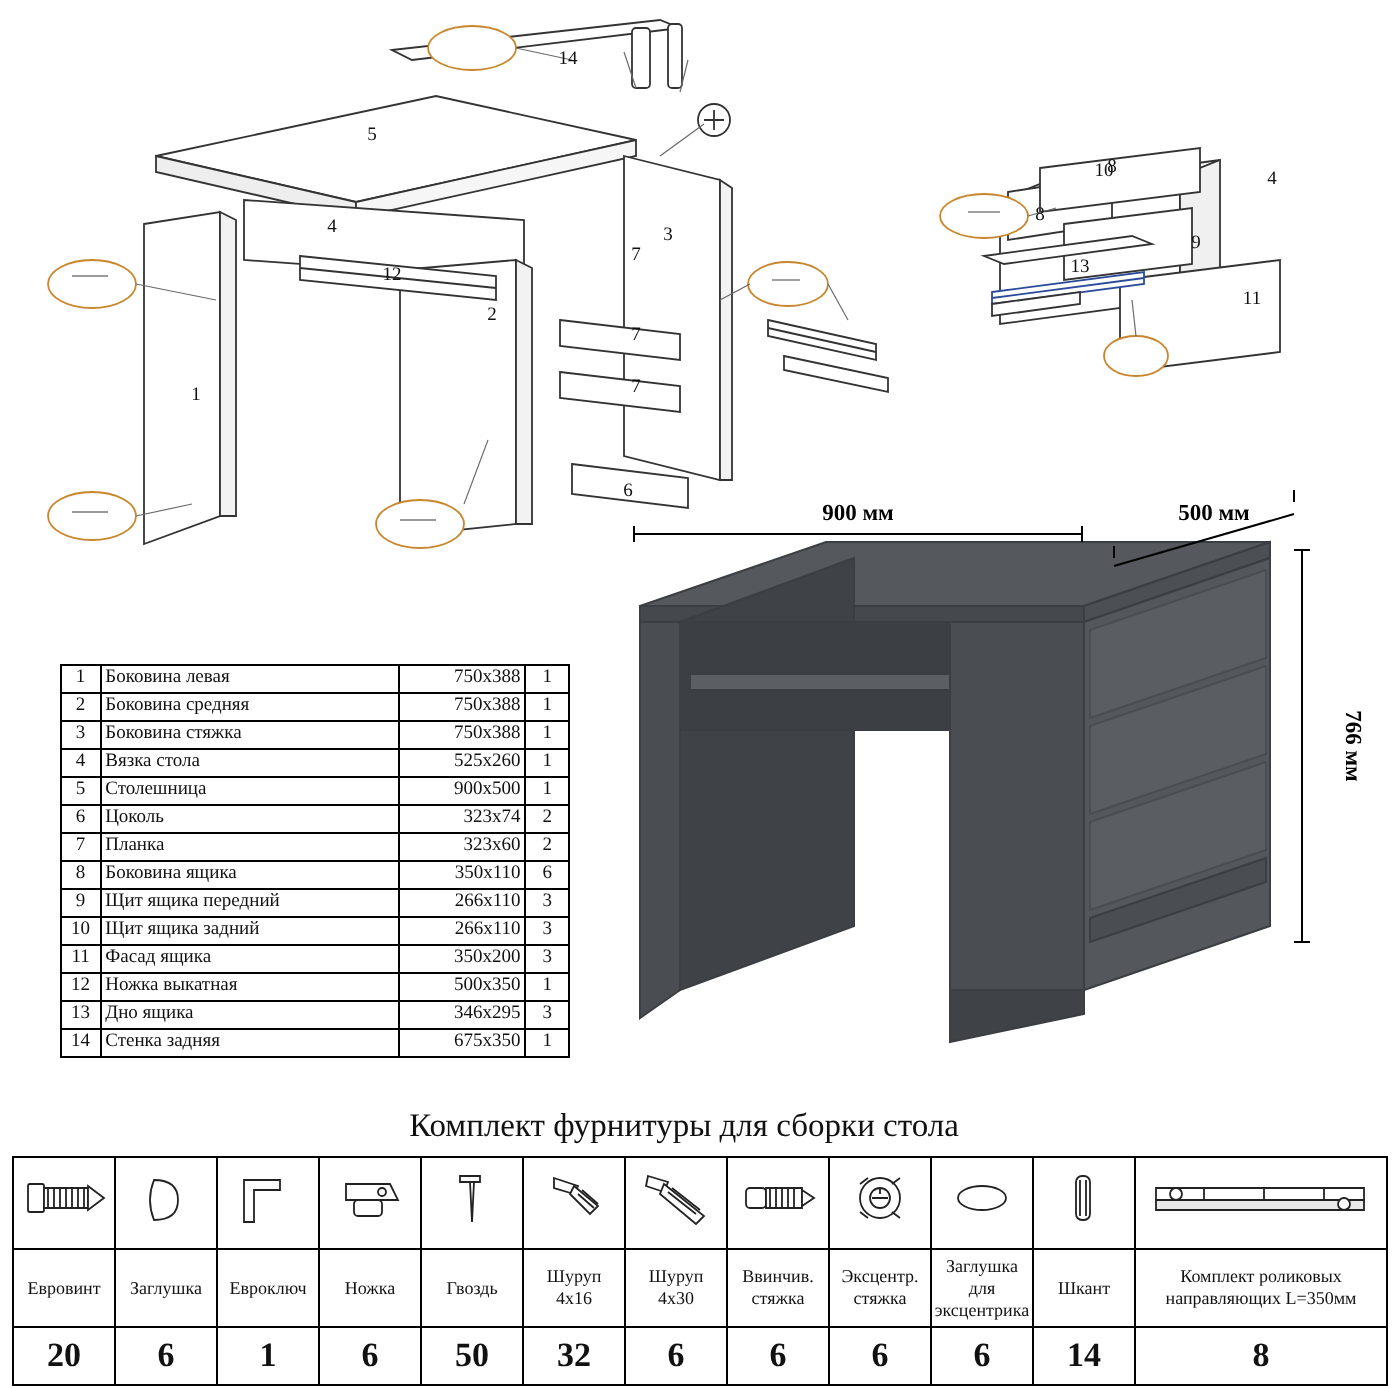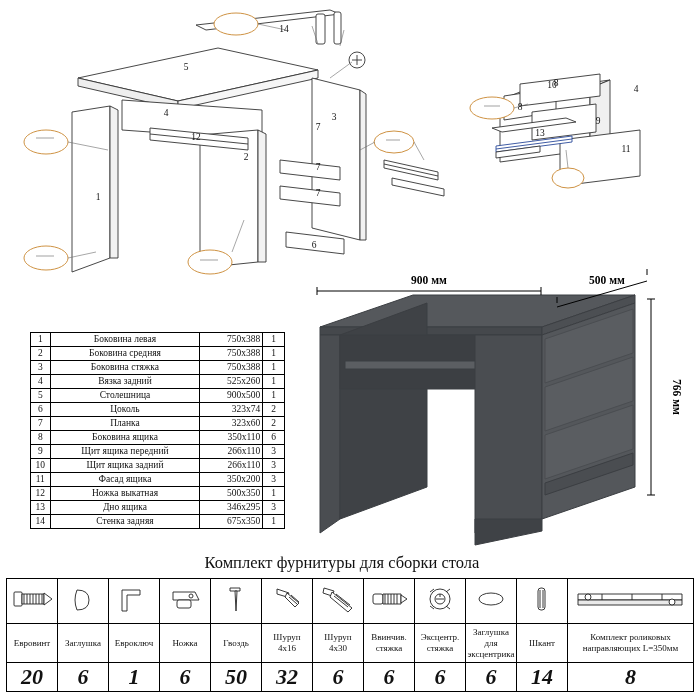--- a/index.html
+++ b/index.html
@@ -12,32 +12,32 @@
     overflow:hidden;
   }
   .abs{position:absolute;}
   
   #exploded{left:0;top:0;width:700px;height:285px;}
   #exploded svg{display:block;}
   
   #parts-table{left:30px;top:332px;width:255px;border-collapse:collapse;font-size:9.5px;}
   #parts-table td{border:1px solid #000;padding:0 2px;height:13px;line-height:13px;}
   #parts-table td.num{width:14px;text-align:center;}
-  #parts-table td.nm{width:140px;text-align:center;}
+  #parts-table td.nm{width:140px;}
   #parts-table td.dim{width:56px;text-align:right;}
   #parts-table td.qty{width:16px;text-align:center;}
   
-  #desk-area{left:295px;top:269px;width:405px;height:290px;}
+  #desk-area{left:295px;top:245px;width:405px;height:290px;}
   
   #kit-title{left:0;top:553px;width:684px;text-align:center;font-size:16.5px;}
   #kit{left:6px;top:578px;width:688px;border-collapse:collapse;}
   #kit td{border:1px solid #000;text-align:center;vertical-align:middle;}
   #kit tr.icons td{height:42px;}
   #kit tr.labels td{height:36px;font-size:9px;line-height:11px;padding:1px;font-family:"Liberation Serif",serif;}
-  #kit tr.counts td{height:26px;font-size:22px;font-weight:bold;font-style:italic;}
+  #kit tr.counts td{height:26px;font-size:17px;font-weight:bold;}
   text{font-family:"Liberation Serif",serif;}
 </style>
 </head>
 <body>
 
 <div class="abs" id="exploded">
 <svg width="700" height="285" viewBox="0 0 700 285" xmlns="http://www.w3.org/2000/svg">
   <g fill="none" stroke="#333" stroke-width="0.9">
 
     <polygon points="78,78 218,48 318,70 178,101" fill="#fff" stroke="#333"></polygon>
@@ -165,21 +165,21 @@
         <td class="qty">1</td>
       </tr>
       <tr>
         <td class="num">3</td>
         <td class="nm">Боковина стяжка</td>
         <td class="dim">750x388</td>
         <td class="qty">1</td>
       </tr>
       <tr>
         <td class="num">4</td>
-        <td class="nm">Вязка задний</td>
+        <td class="nm">Вязка стола</td>
         <td class="dim">525x260</td>
         <td class="qty">1</td>
       </tr>
       <tr>
         <td class="num">5</td>
         <td class="nm">Столешница</td>
         <td class="dim">900x500</td>
         <td class="qty">1</td>
       </tr>
       <tr>

